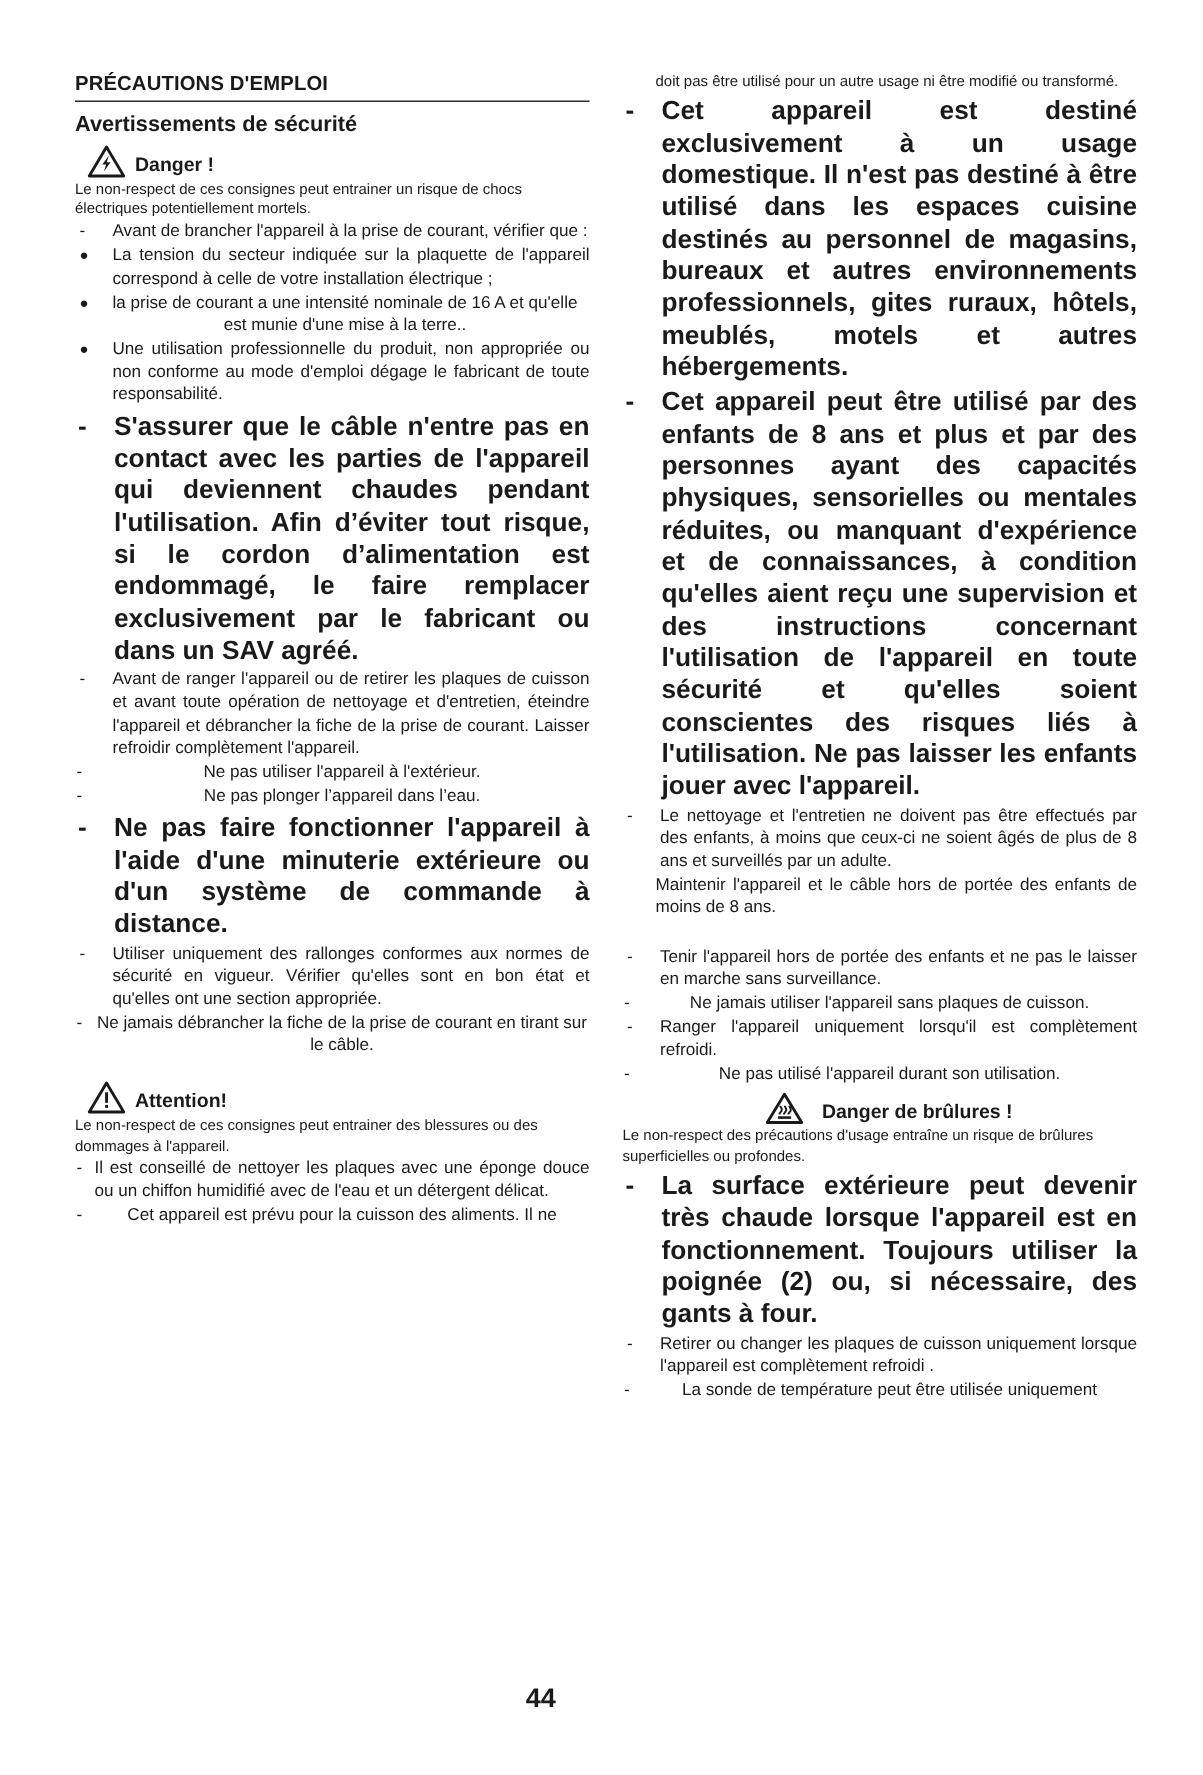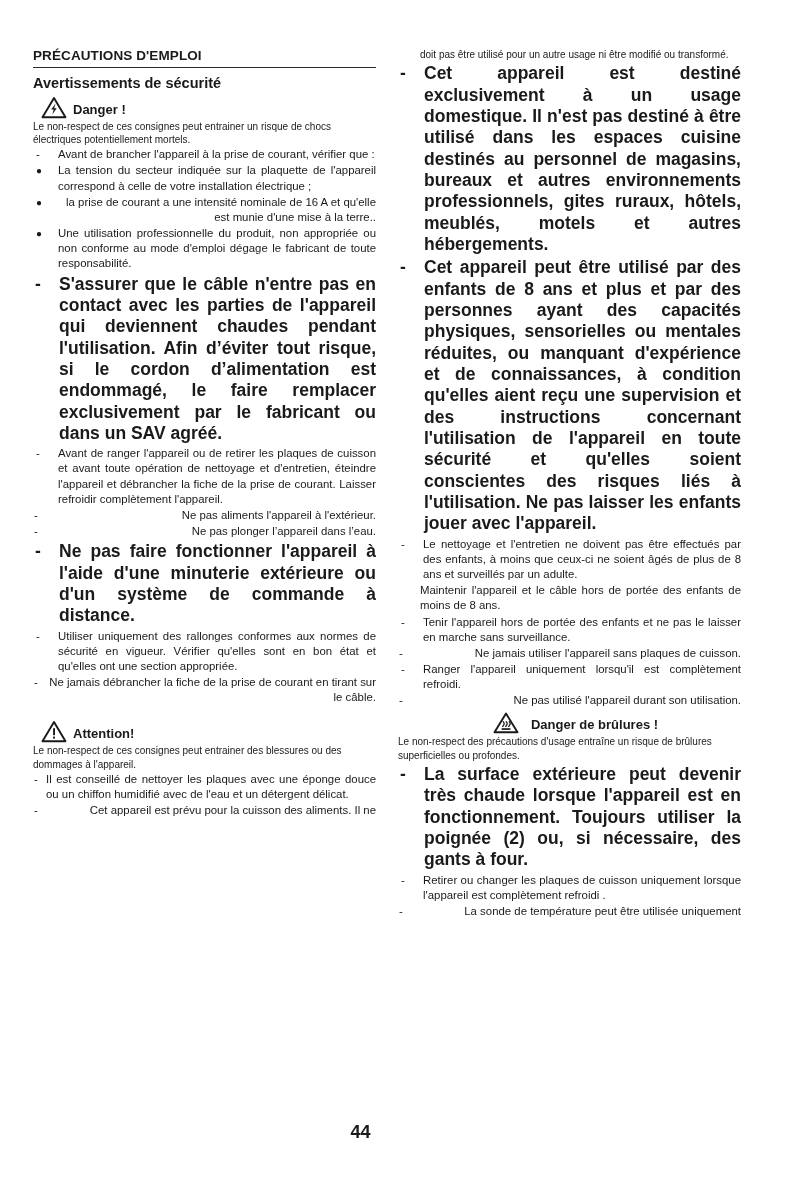--- a/index.html
+++ b/index.html
@@ -13,21 +13,21 @@
     font-family: "Liberation Sans", sans-serif;
     color: #1a1a1a;
     position: relative;
     overflow: hidden;
   }
   .page {
     position: relative;
     width: 705px;
     height: 1183px;
     box-sizing: border-box;
-    padding: 48px 36px 0 33px;
+    padding: 48px 36px 0 50px;
   }
   .columns {
     display: flex;
     gap: 22px;
     align-items: flex-start;
   }
   .col {
     width: 343px;
     flex: 0 0 343px;
   }
@@ -82,21 +82,21 @@
     margin: 0 0 1px 0;
   }
   .li .mk {
     flex: 0 0 auto;
     text-align: left;
   }
   .li .tx {
     flex: 1 1 auto;
     text-align: justify;
   }
-  .li .tx.nojust { text-align: right; }
+  .li .tx.nojust { text-align: center; }
 
   
   .li.dash-wide .mk { width: 22px; padding-left: 3px; }
   .li.dash-narrow .mk { width: 12px; padding-left: 1px; }
   .li.bullet .mk { width: 22px; padding-left: 3px; font-size: 10px; line-height: 1.55; }
   .li.bullet-tight .mk { width: 14px; padding-left: 3px; font-size: 10px; line-height: 1.55; }
 
   
   .li.big {
     font-size: 17.5px;
@@ -105,21 +105,21 @@
     margin: 2px 0 2px 0;
   }
   .li.big .mk { width: 24px; padding-left: 2px; }
   .li.big .tx { text-align: justify; }
   .li.big .tx.lastfull { text-align-last: left; }
 
   
   .cont {
     font-size: 11.4px;
     line-height: 1.33;
-    margin: 0 0 1px 0;
+    margin: 0 0 17px 0;
     padding-left: 22px;
     text-align: justify;
   }
 
   
   .page-number {
     position: absolute;
     left: 16px;
     right: 0;
     bottom: 40px;
@@ -171,21 +171,21 @@
         <span class="mk">-</span>
         <span class="tx lastfull">S'assurer que le câble n'entre pas en contact avec les parties de l'appareil qui deviennent chaudes pendant l'utilisation. Afin d’éviter tout risque, si le cordon d’alimentation est endommagé, le faire remplacer exclusivement par le fabricant ou dans un SAV agréé.</span>
       </div>
 
       <div class="li dash-wide">
         <span class="mk">-</span>
         <span class="tx">Avant de ranger l'appareil ou  de retirer les plaques de cuisson et avant toute opération de nettoyage et d'entretien, éteindre l'appareil et débrancher la fiche de la prise de courant. Laisser refroidir complètement l'appareil.</span>
       </div>
       <div class="li dash-narrow">
         <span class="mk">-</span>
-        <span class="tx nojust">Ne pas aliments l'appareil à l'extérieur.</span>
+        <span class="tx nojust">Ne pas utiliser l'appareil à l'extérieur.</span>
       </div>
       <div class="li dash-narrow">
         <span class="mk">-</span>
         <span class="tx nojust">Ne pas plonger l’appareil dans l’eau.</span>
       </div>
 
       <div class="li big">
         <span class="mk">-</span>
         <span class="tx lastfull">Ne pas faire fonctionner l'appareil à l'aide d'une minuterie extérieure ou d'un système de commande à distance.</span>
       </div>

